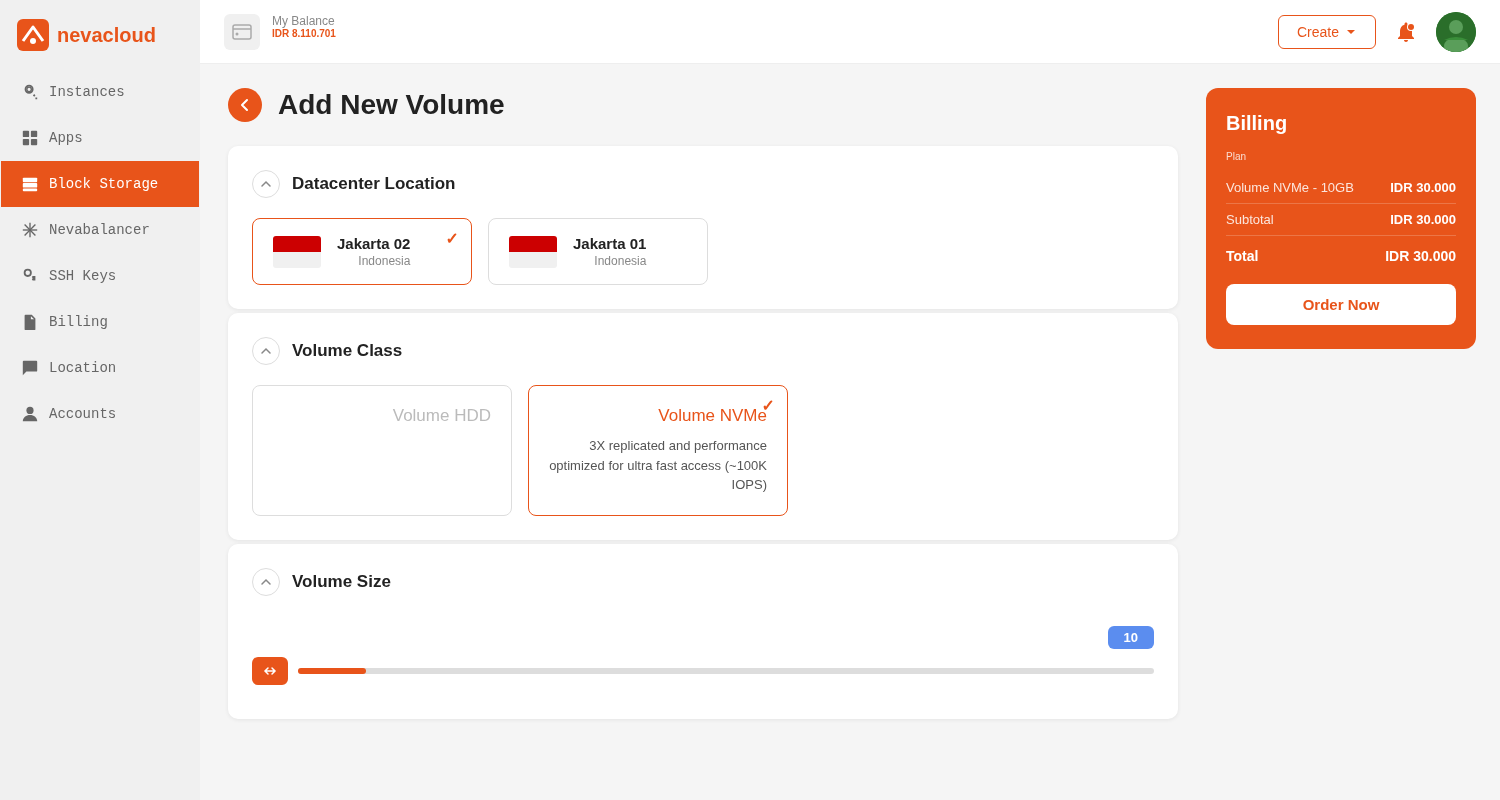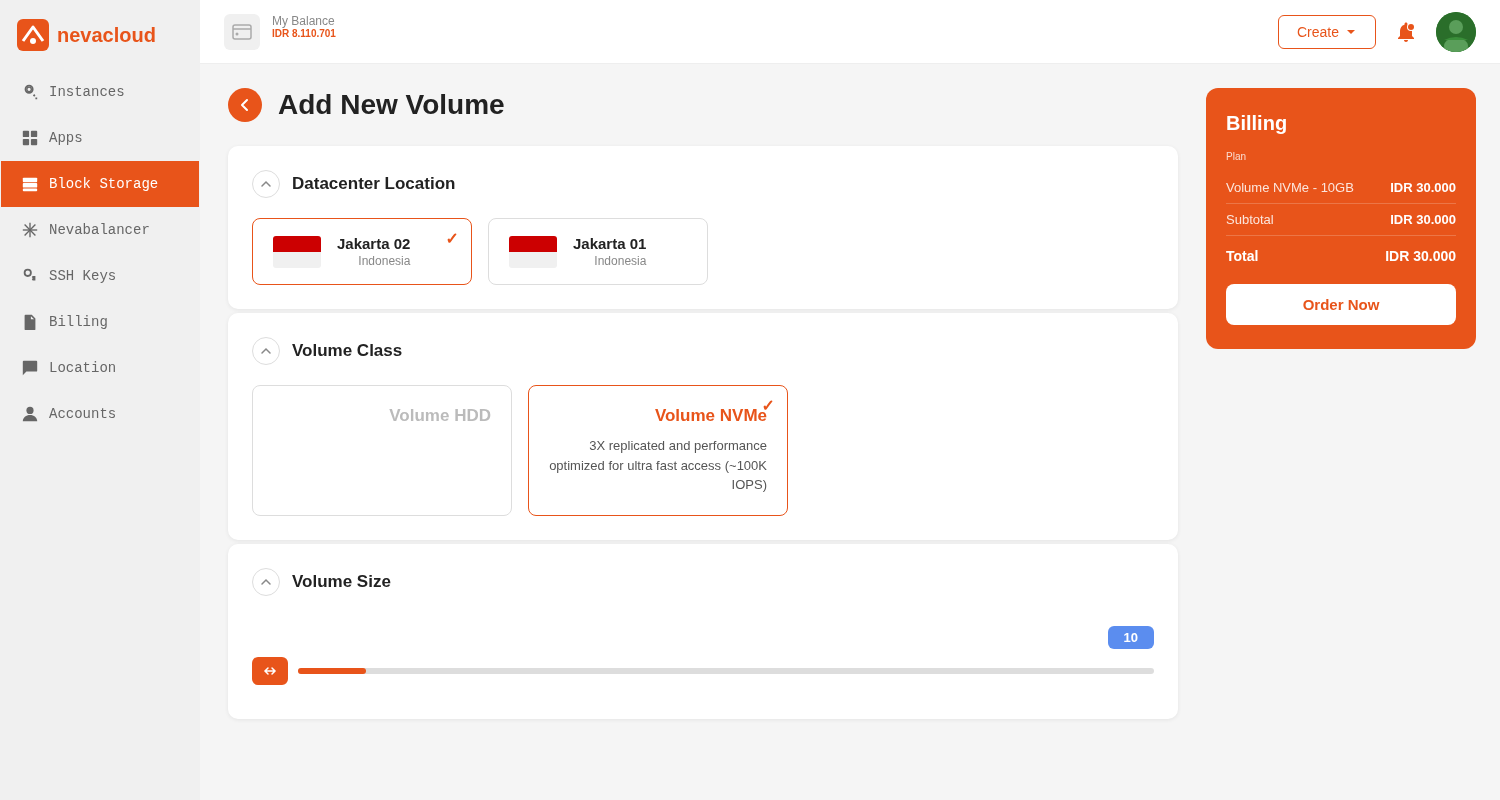--- a/index.html
+++ b/index.html
@@ -242,21 +242,21 @@
       padding: 20px;
       cursor: pointer;
       width: 260px;
       position: relative;
     }
     .vol-card.selected {
       border-color: #e8541a;
     }
     .vol-name {
       font-size: 17px;
-      font-weight: 700;
+      font-weight: 400;
       color: #bbb;
       margin-bottom: 10px;
     }
     .vol-card.selected .vol-name {
       color: #e8541a;
     }
     .vol-desc {
       font-size: 13px;
       color: #aaa;
       line-height: 1.5;

